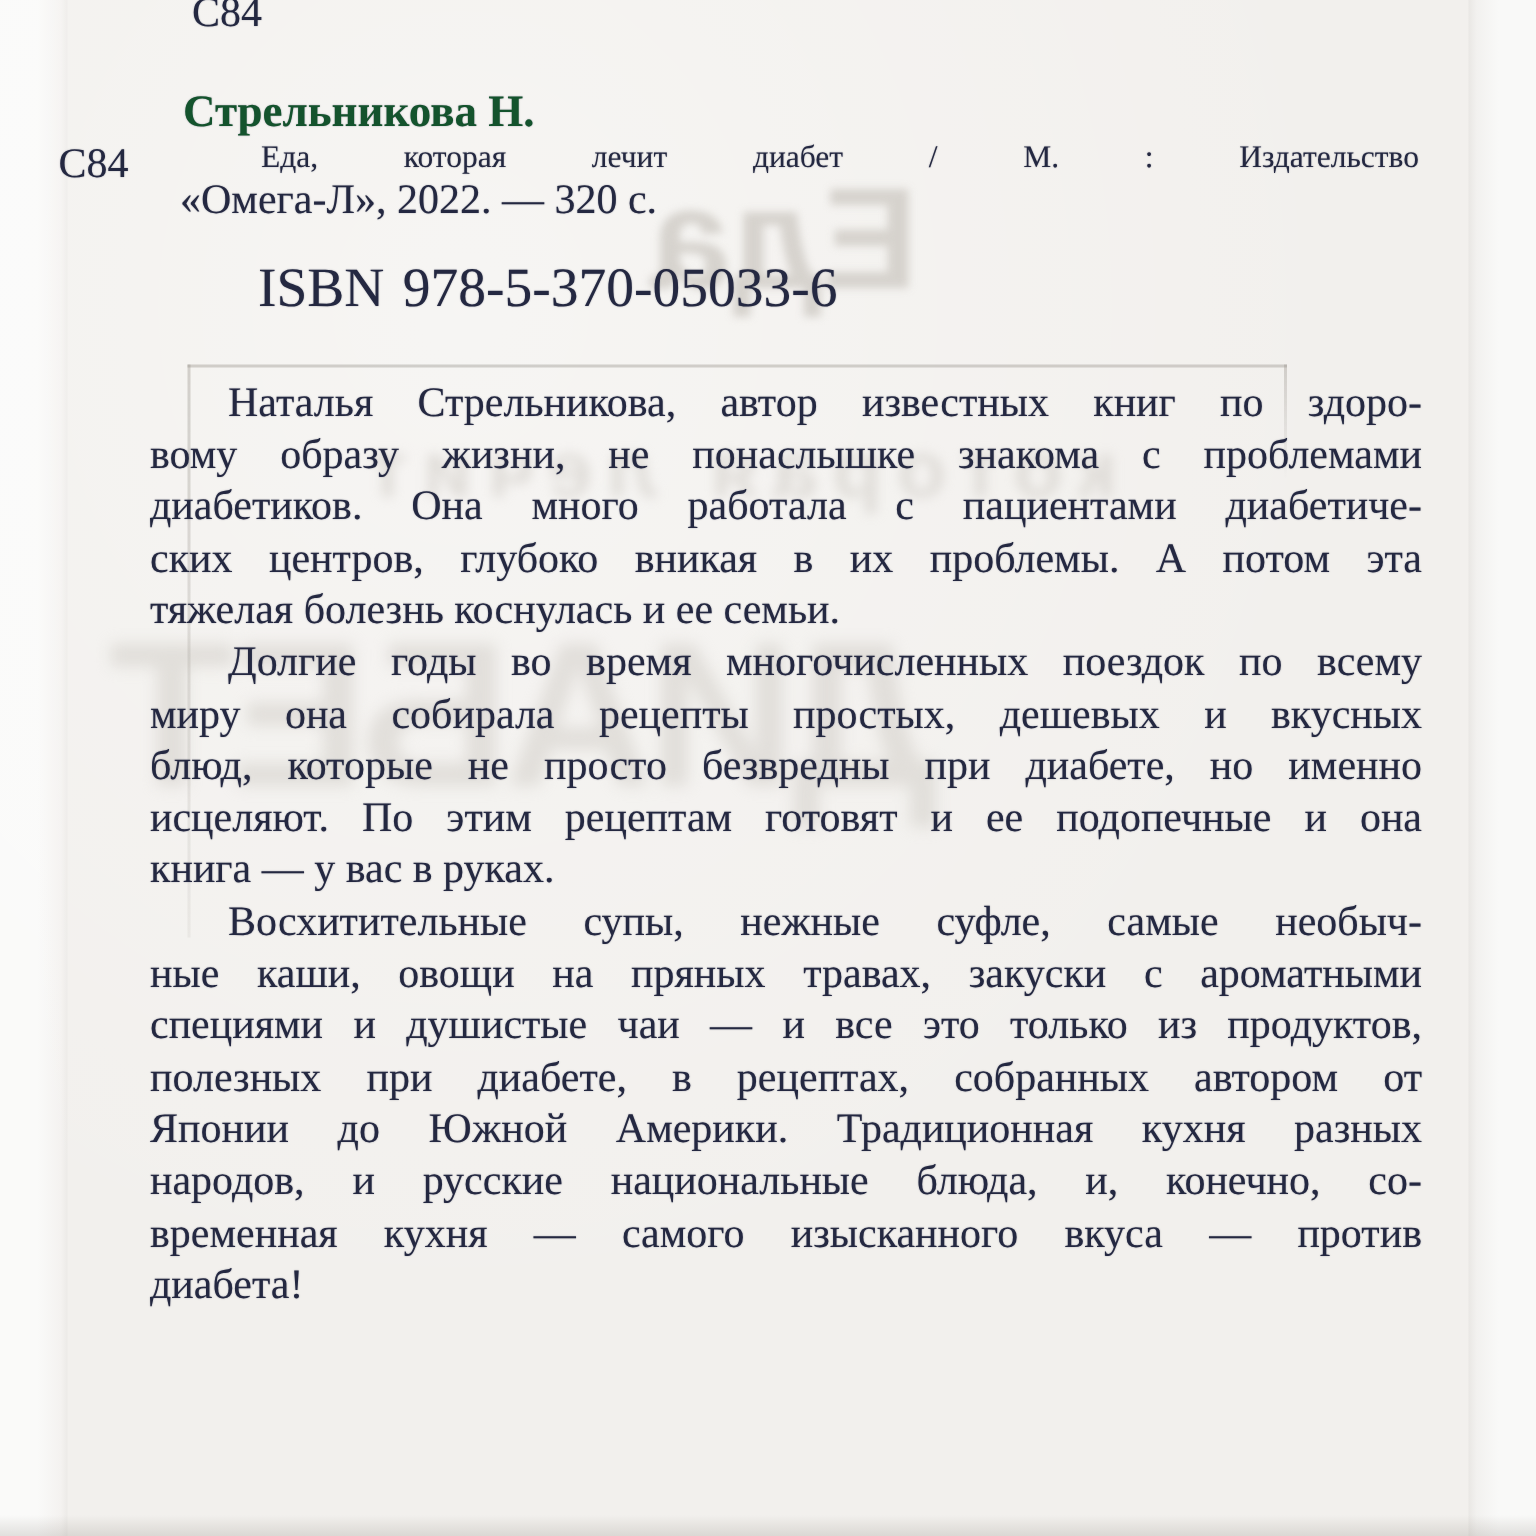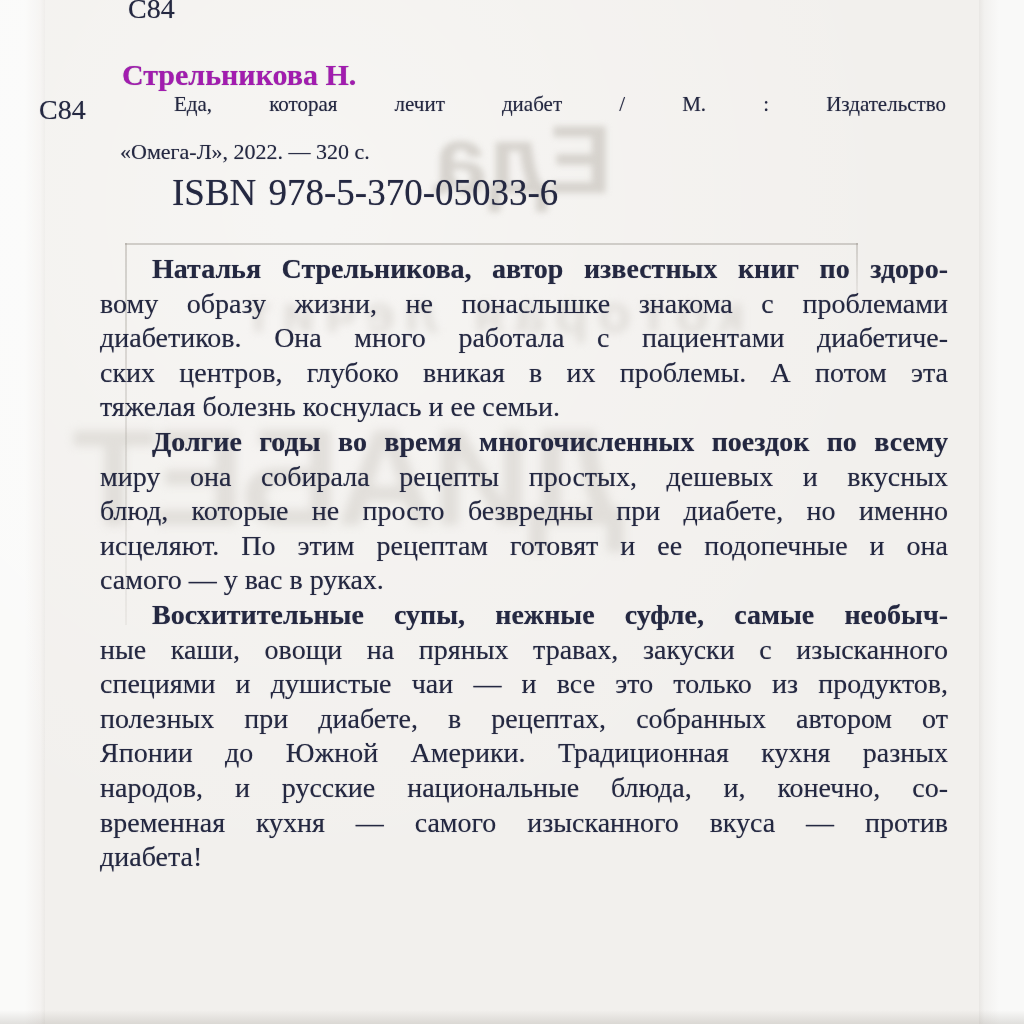--- a/index.html
+++ b/index.html
@@ -40,29 +40,29 @@
     filter:blur(5px);opacity:.5;text-align:center;}
   .ghost-frame-top{position:absolute;left:125px;top:243px;width:733px;height:2px;
     background:rgba(152,147,139,0.40);filter:blur(0.5px);}
   .ghost-frame-left{position:absolute;left:125px;top:243px;width:2px;height:382px;
     background:linear-gradient(to bottom,rgba(152,147,139,0.38),rgba(152,147,139,0.10));filter:blur(0.5px);}
   .ghost-frame-right{position:absolute;left:856px;top:243px;width:2px;height:76px;
     background:linear-gradient(to bottom,rgba(152,147,139,0.38),rgba(152,147,139,0));filter:blur(0.5px);}
   
   .ink{position:absolute;color:#242841;text-shadow:0 0 1px rgba(36,40,65,0.45);}
   .top-code{left:128px;top:-7px;font-size:28px;}
-  .author-heading{left:122px;top:58px;font-size:30px;font-weight:bold;color:#a21caf;}
+  .author-heading{left:122px;top:58px;font-size:30px;font-weight:bold;color:#14532d;}
   .margin-code{left:39px;top:94px;font-size:28px;}
   .title-l1{left:120px;top:92px;width:826px;font-size:21px;
     text-align:justify;text-align-last:justify;text-indent:54px;}
-  .title-l2{left:120px;top:139px;font-size:22px;}
+  .title-l2{left:120px;top:118px;font-size:28px;}
   .isbn-line{left:172px;top:171px;font-size:37px;word-spacing:3px;}
   .annotation{left:100px;top:252px;width:848px;font-size:28px;line-height:34.6px;}
   .annotation .ln{text-align:justify;text-align-last:justify;}
-  .annotation .ln.first{text-indent:52px;font-weight:bold;}
+  .annotation .ln.first{text-indent:52px;}
   .annotation .ln.last{text-align-last:left;}
 </style>
 </head>
 <body>
 
 <div class="edge-left"></div>
 <div class="edge-right"></div>
 <div class="edge-bottom"></div>
 <div class="page-sheen"></div>
 
@@ -84,23 +84,23 @@
   <div class="ln first">Наталья Стрельникова, автор известных книг по здоро-</div>
   <div class="ln">вому образу жизни, не понаслышке знакома с проблемами</div>
   <div class="ln">диабетиков. Она много работала с пациентами диабетиче-</div>
   <div class="ln">ских центров, глубоко вникая в их проблемы. А потом эта</div>
   <div class="ln last">тяжелая болезнь коснулась и ее семьи.</div>
 
   <div class="ln first">Долгие годы во время многочисленных поездок по всему</div>
   <div class="ln">миру она собирала рецепты простых, дешевых и вкусных</div>
   <div class="ln">блюд, которые не просто безвредны при диабете, но именно</div>
   <div class="ln">исцеляют. По этим рецептам готовят и ее подопечные и она</div>
-  <div class="ln last">самого — у вас в руках.</div>
+  <div class="ln last">книга — у вас в руках.</div>
 
   <div class="ln first">Восхитительные супы, нежные суфле, самые необыч-</div>
-  <div class="ln">ные каши, овощи на пряных травах, закуски с изысканного</div>
+  <div class="ln">ные каши, овощи на пряных травах, закуски с ароматными</div>
   <div class="ln">специями и душистые чаи — и все это только из продуктов,</div>
   <div class="ln">полезных при диабете, в рецептах, собранных автором от</div>
   <div class="ln">Японии до Южной Америки. Традиционная кухня разных</div>
   <div class="ln">народов, и русские национальные блюда, и, конечно, со-</div>
   <div class="ln">временная кухня — самого изысканного вкуса — против</div>
   <div class="ln last">диабета!</div>
 </div>
 
 </body></html>

